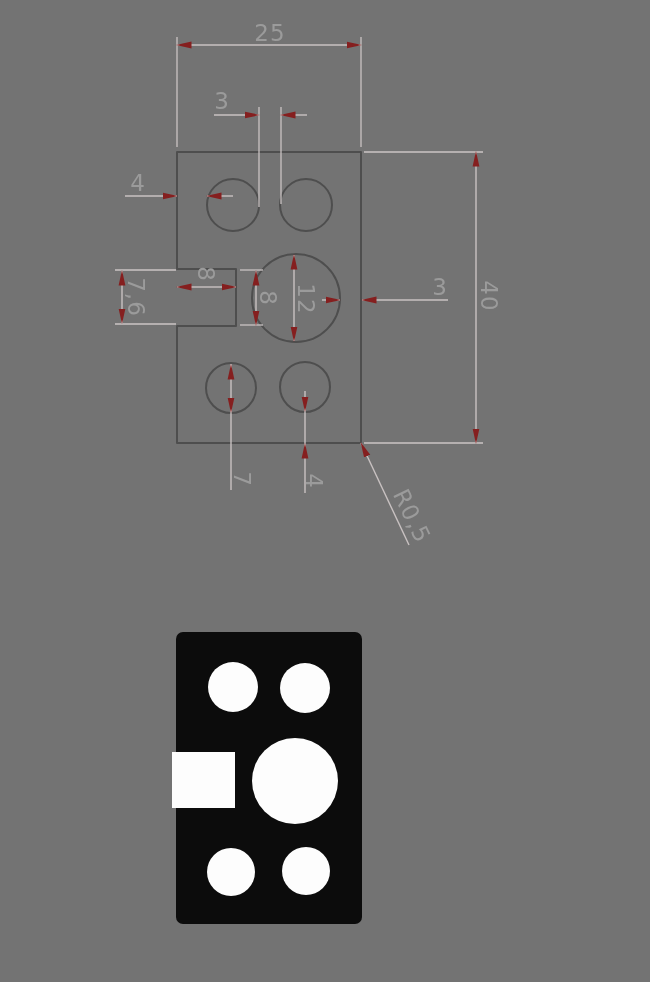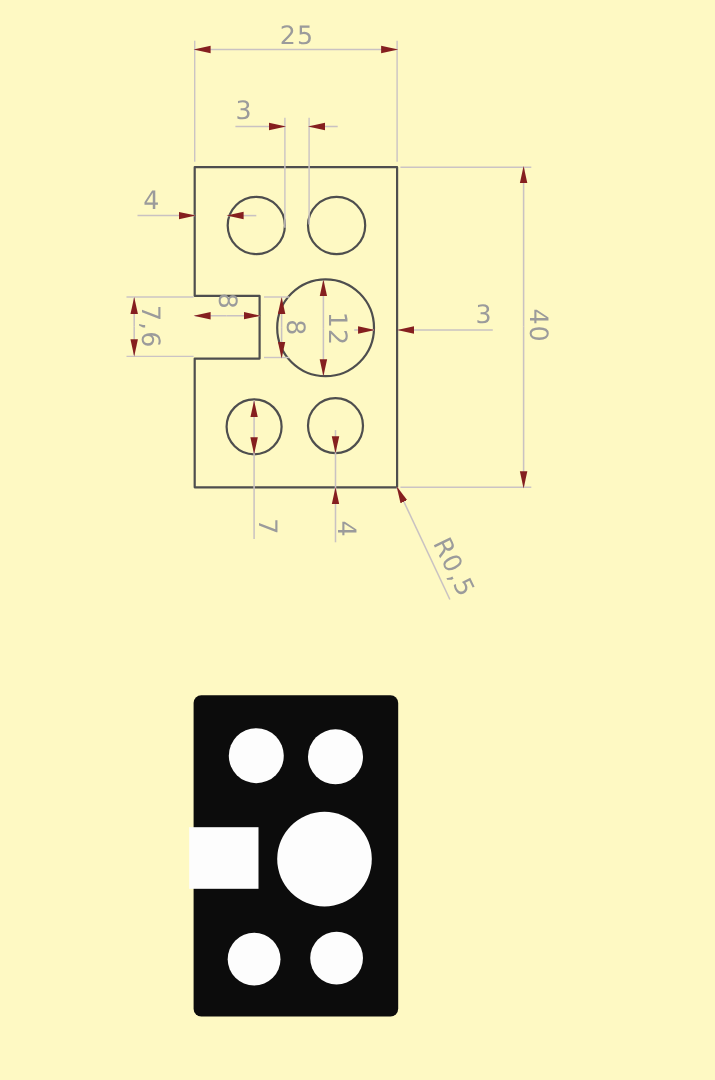--- a/index.html
+++ b/index.html
@@ -1,17 +1,17 @@
 <!DOCTYPE html>
 <html><head>
 <meta charset="utf-8">
 <style>
   html,body { margin:0; padding:0; background:#ffffff; }
   .canvas {
-    position:relative; width:650px; height:982px; background:#fef9c3;
+    position:relative; width:650px; height:982px; background:#737373;
     overflow:hidden; font-family:"DejaVu Sans", sans-serif;
   }
   svg { position:absolute; left:0; top:0; }
   .outline { fill:none; stroke:#4e4e4e; stroke-width:2; stroke-linejoin:round; }
   .hole    { fill:none; stroke:#4e4e4e; stroke-width:2; }
   .dim     { stroke:#c9c2c2; stroke-width:1.4; fill:none; }
   .ext     { stroke:#cbc4c4; stroke-width:1.3; fill:none; }
   .dimtext {
     font-family:"DejaVu Sans", sans-serif;
     font-size:23px; fill:#9b9b9b; letter-spacing:1px;

